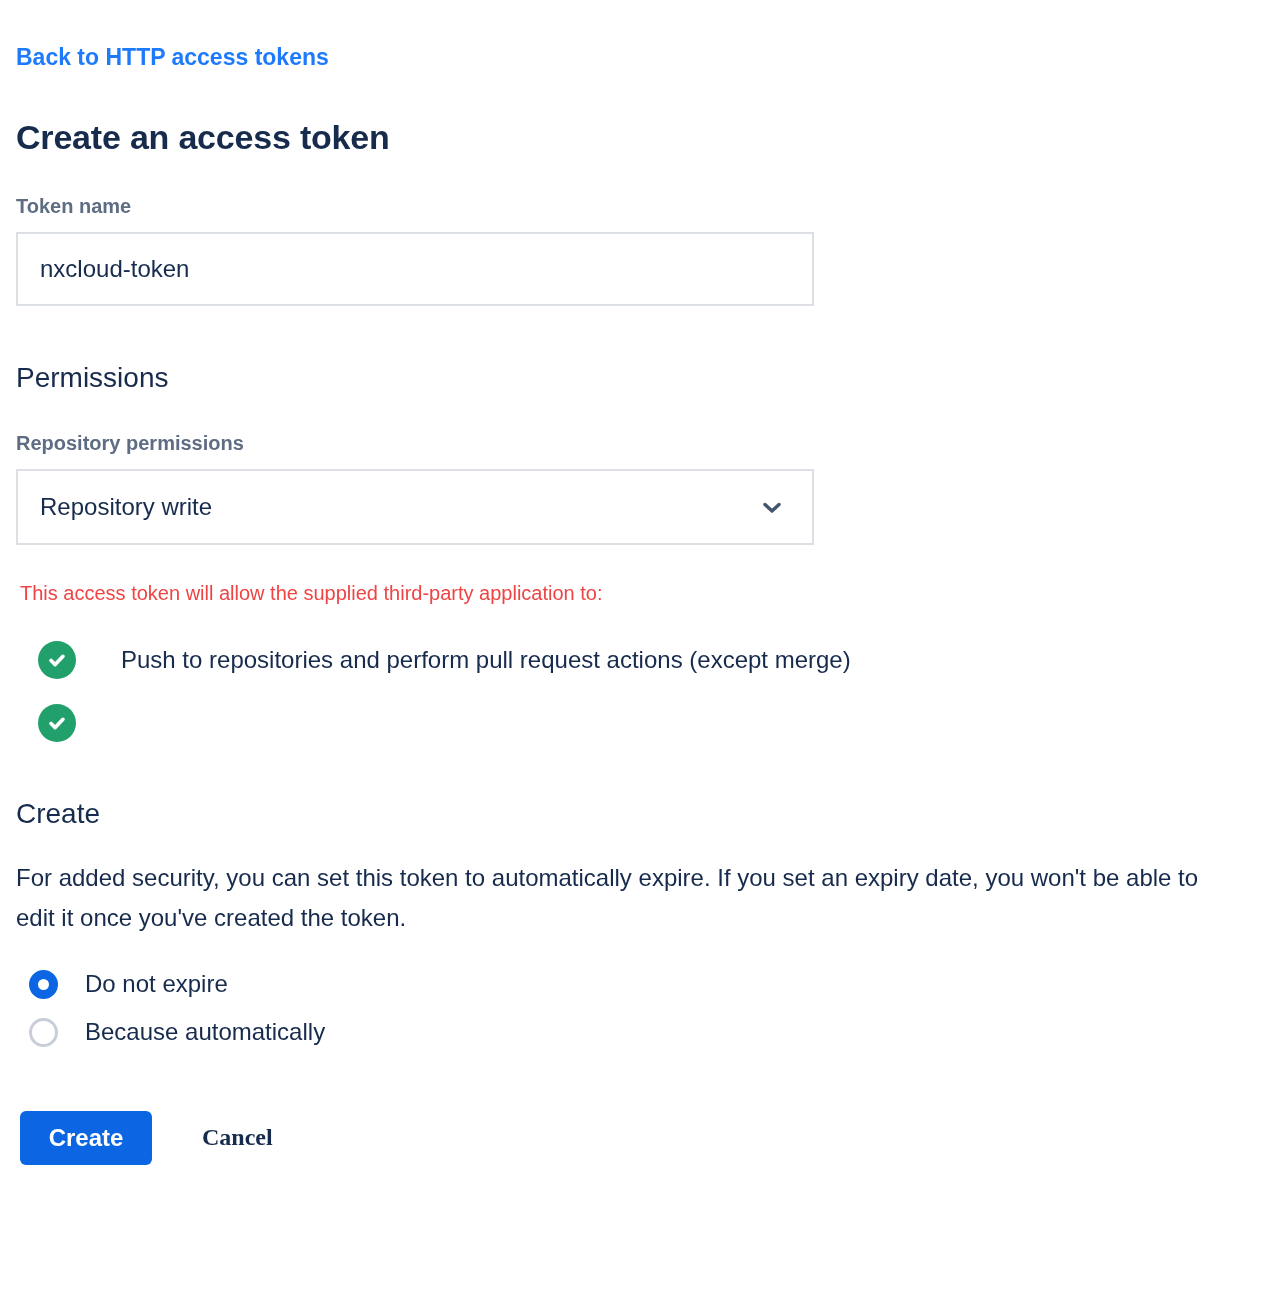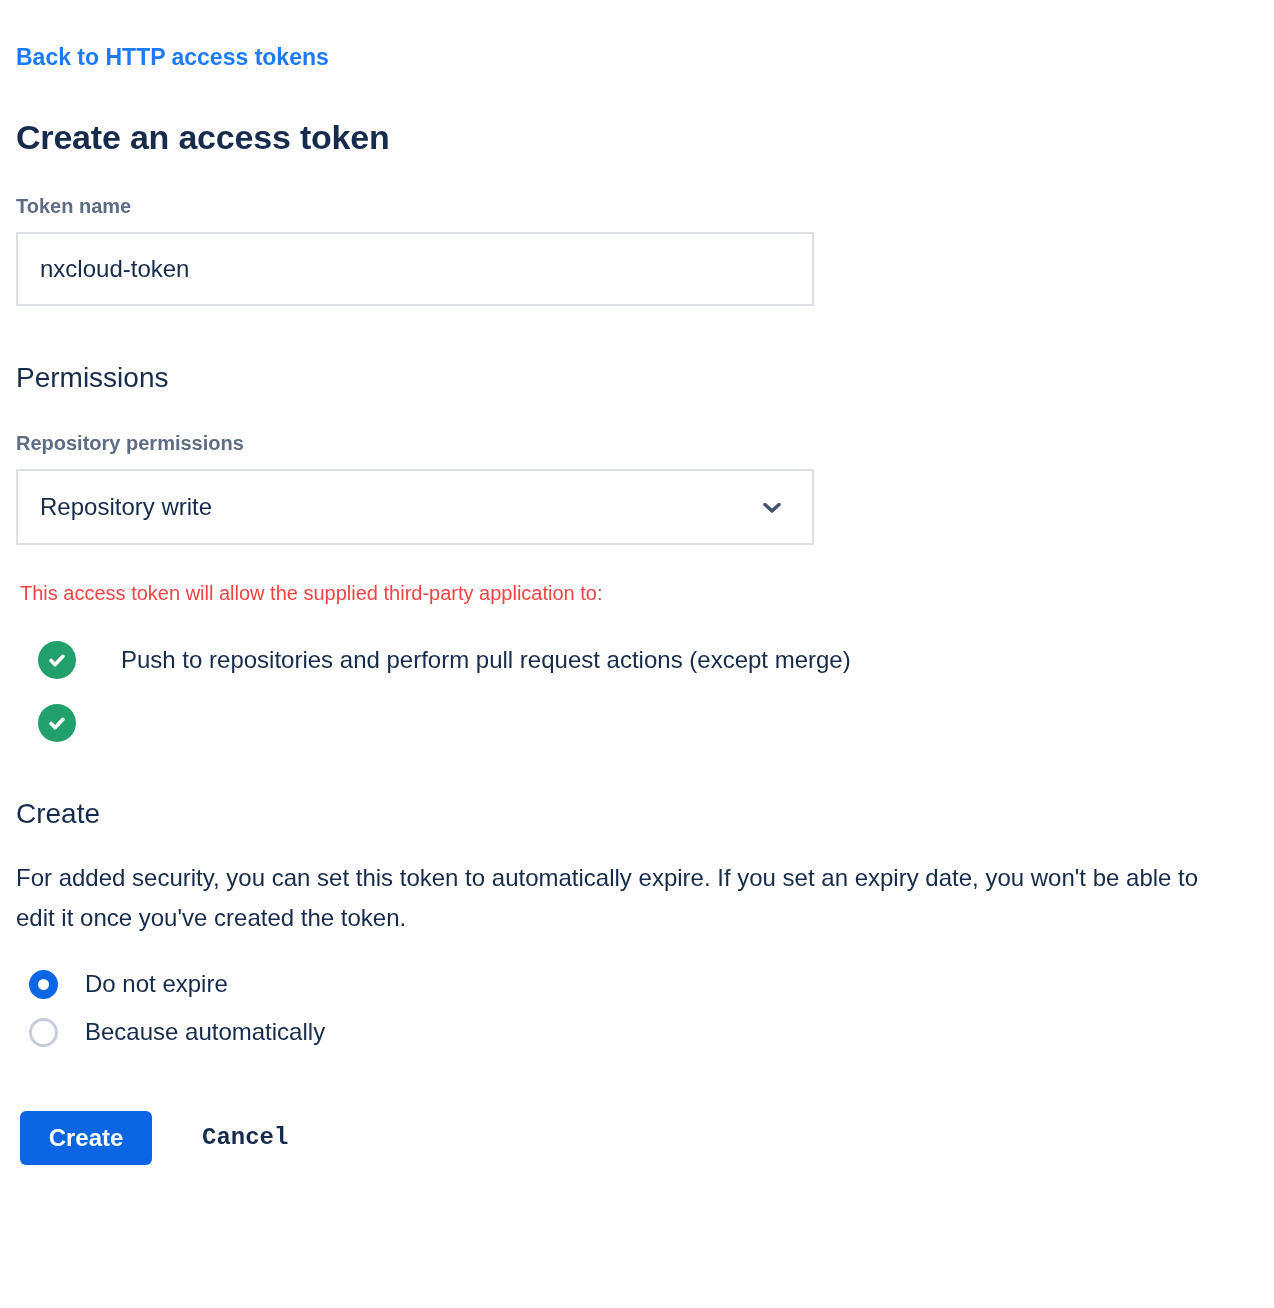--- a/index.html
+++ b/index.html
@@ -190,21 +190,21 @@
     padding: 12px 28px;
     margin-left: 4px;
     cursor: pointer;
   }
   .btn-subtle {
     background: transparent;
     border: none;
     color: #172B4D;
     font-size: 24px;
     font-weight: 600;
-    font-family: Liberation Mono, monospace;
+    font-family: Liberation Serif, serif;
     margin-left: 40px;
     padding: 0 10px;
     cursor: pointer;
   }
 </style>
 </head>
 <body>
 
 <div class="page">
 

